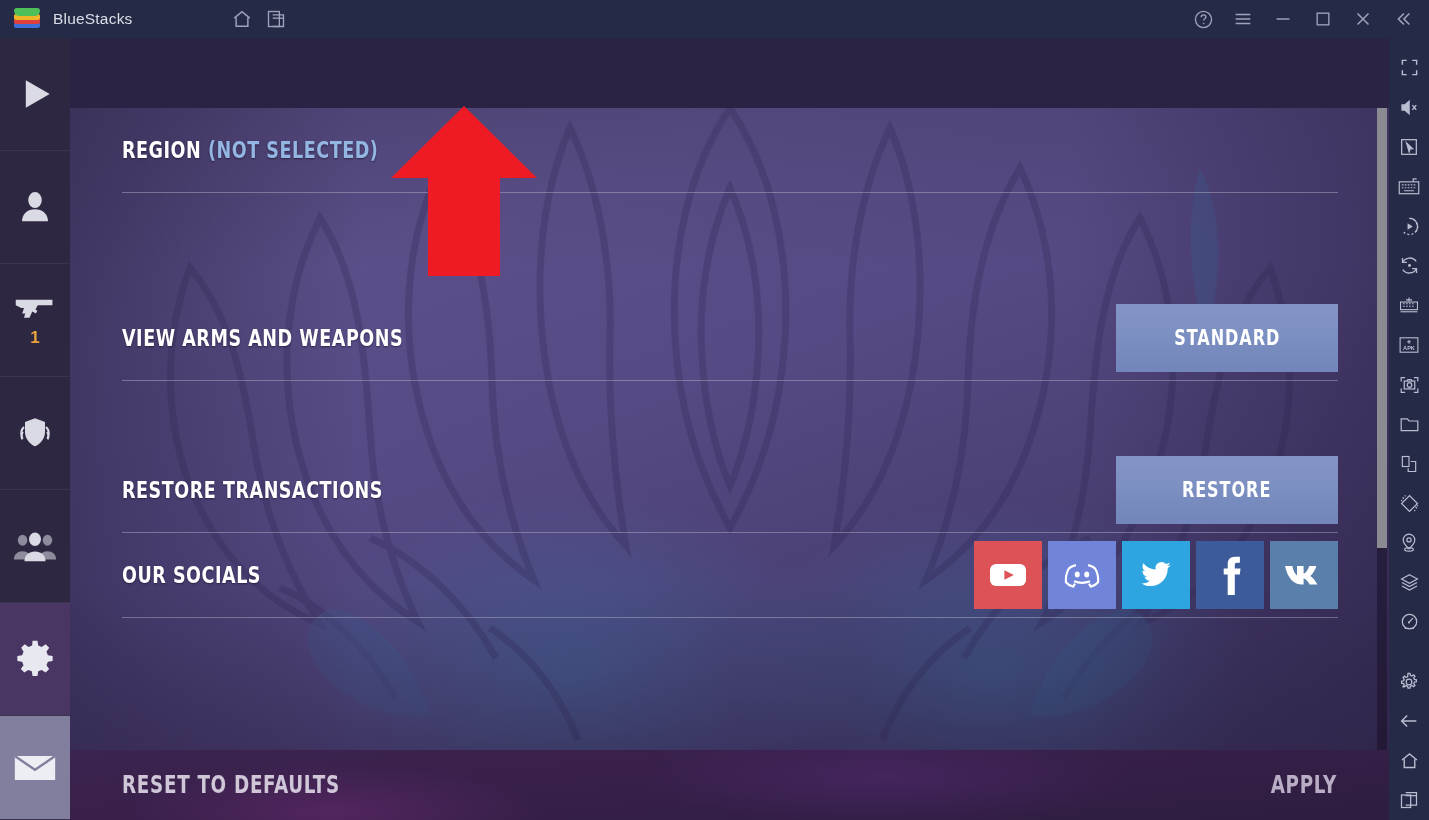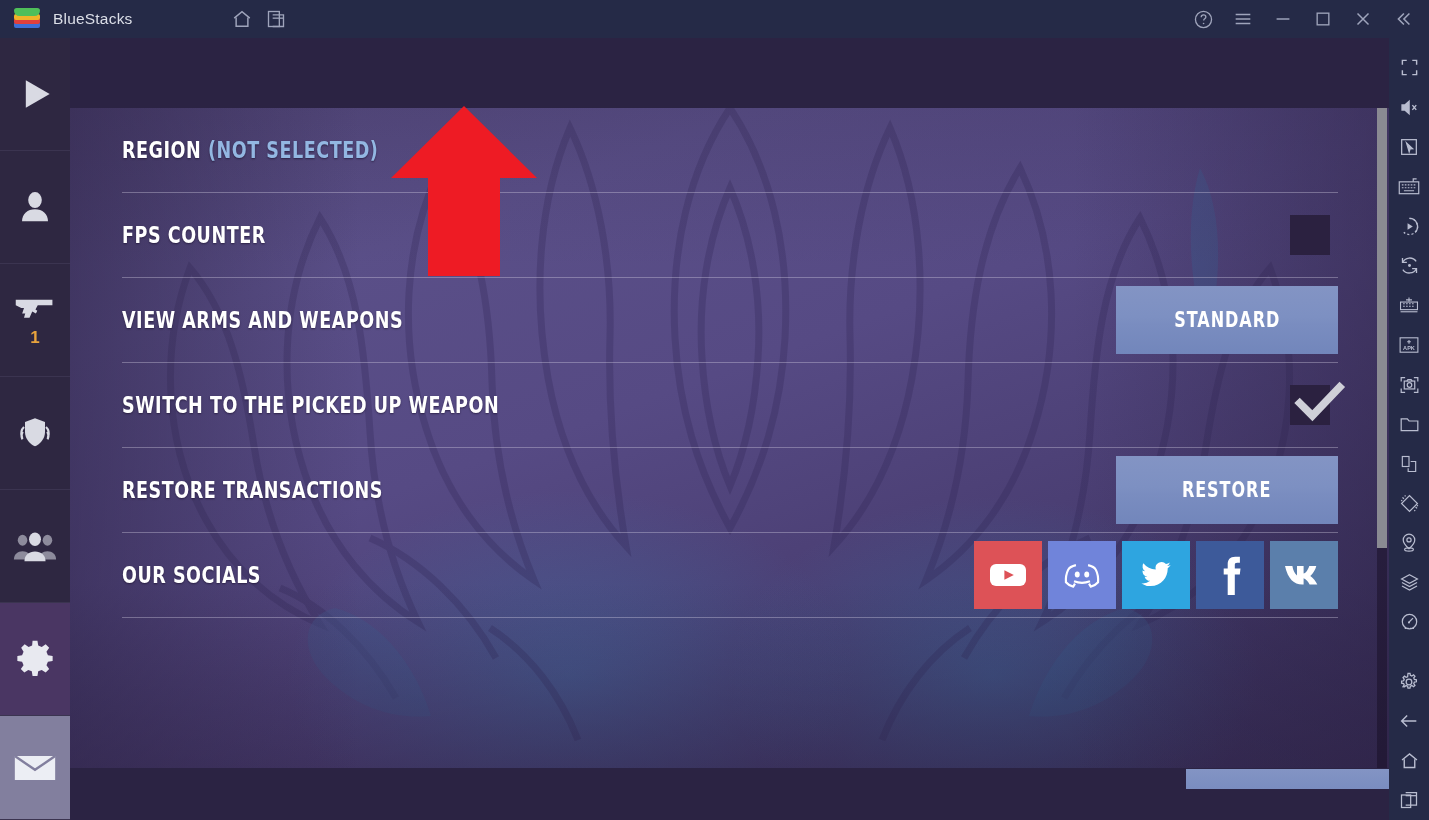--- a/index.html
+++ b/index.html
@@ -374,48 +374,32 @@
         </g>
       </svg>
       <div class="vignette"></div>
 
       <div class="rows">
 
         <div class="row" style="top:0px">
           <div class="row-label"><span>REGION</span><span class="sub"> (NOT SELECTED)</span></div>
         </div>
 
-        <div class="row" style="top:85px">
-          <div class="row-label">FPS COUNTER</div>
-          <div class="row-right">
-            <div class="cbox"></div>
-          </div>
-        </div>
-
-        <div class="row" style="top:170px">
+
+        <div class="row" style="top:188px">
           <div class="row-label">VIEW ARMS AND WEAPONS</div>
           <div class="row-right">
             <div class="seg">
               <div class="btn">
                   <span>STANDARD</span>
                 </div>
             </div>
           </div>
         </div>
 
-        <div class="row" style="top:255px">
-          <div class="row-label">SWITCH TO THE PICKED UP WEAPON</div>
-          <div class="row-right">
-            <div class="cbox">
-              <svg class="check" viewBox="0 0 24 24" fill="none" stroke="currentColor" stroke-width="2.8" stroke-linecap="square">
-                <path d="M5 12.4l4.6 4.6L19.5 6.6"></path>
-              </svg>
-            </div>
-          </div>
-        </div>
 
         <div class="row" style="top:425px">
           <div class="row-label">OUR SOCIALS</div>
           <div class="row-right">
             <div class="socials">
               <div class="soc yt">
                 <svg width="38" height="28" viewBox="0 0 38 28" fill="#fff">
                   <rect x="1" y="3" width="36" height="22" rx="6"></rect>
                   <path d="M15.4 9.2l9.4 4.8-9.4 4.8z" fill="#dd5257"></path>
                 </svg>
@@ -460,20 +444,25 @@
 
         <div class="row" style="top:595px; border-bottom:1px solid rgba(215,212,230,.30)"></div>
       </div>
     </div>
 
     <div class="partial-btn"></div>
 
     <div class="scrolltrack"></div>
     <div class="scrollthumb"></div>
 
+    <div class="footer">
+      <div class="fbg"></div>
+      <div class="foot-text foot-left">RESET TO DEFAULTS</div>
+      <div class="foot-text foot-right">APPLY</div>
+    </div>
   </div>
 
   <div class="rightrail">
     <div class="rr-item">
       <svg width="19" height="19" viewBox="0 0 24 24" fill="none" stroke="currentColor" stroke-width="1.8">
         <path d="M3 8.5V3h5.5M15.5 3H21v5.5M21 15.5V21h-5.5M8.5 21H3v-5.5"></path>
       </svg>
     </div>
     <div class="rr-item">
       <svg width="21" height="21" viewBox="0 0 24 24" fill="none" stroke="currentColor" stroke-width="1.6">

